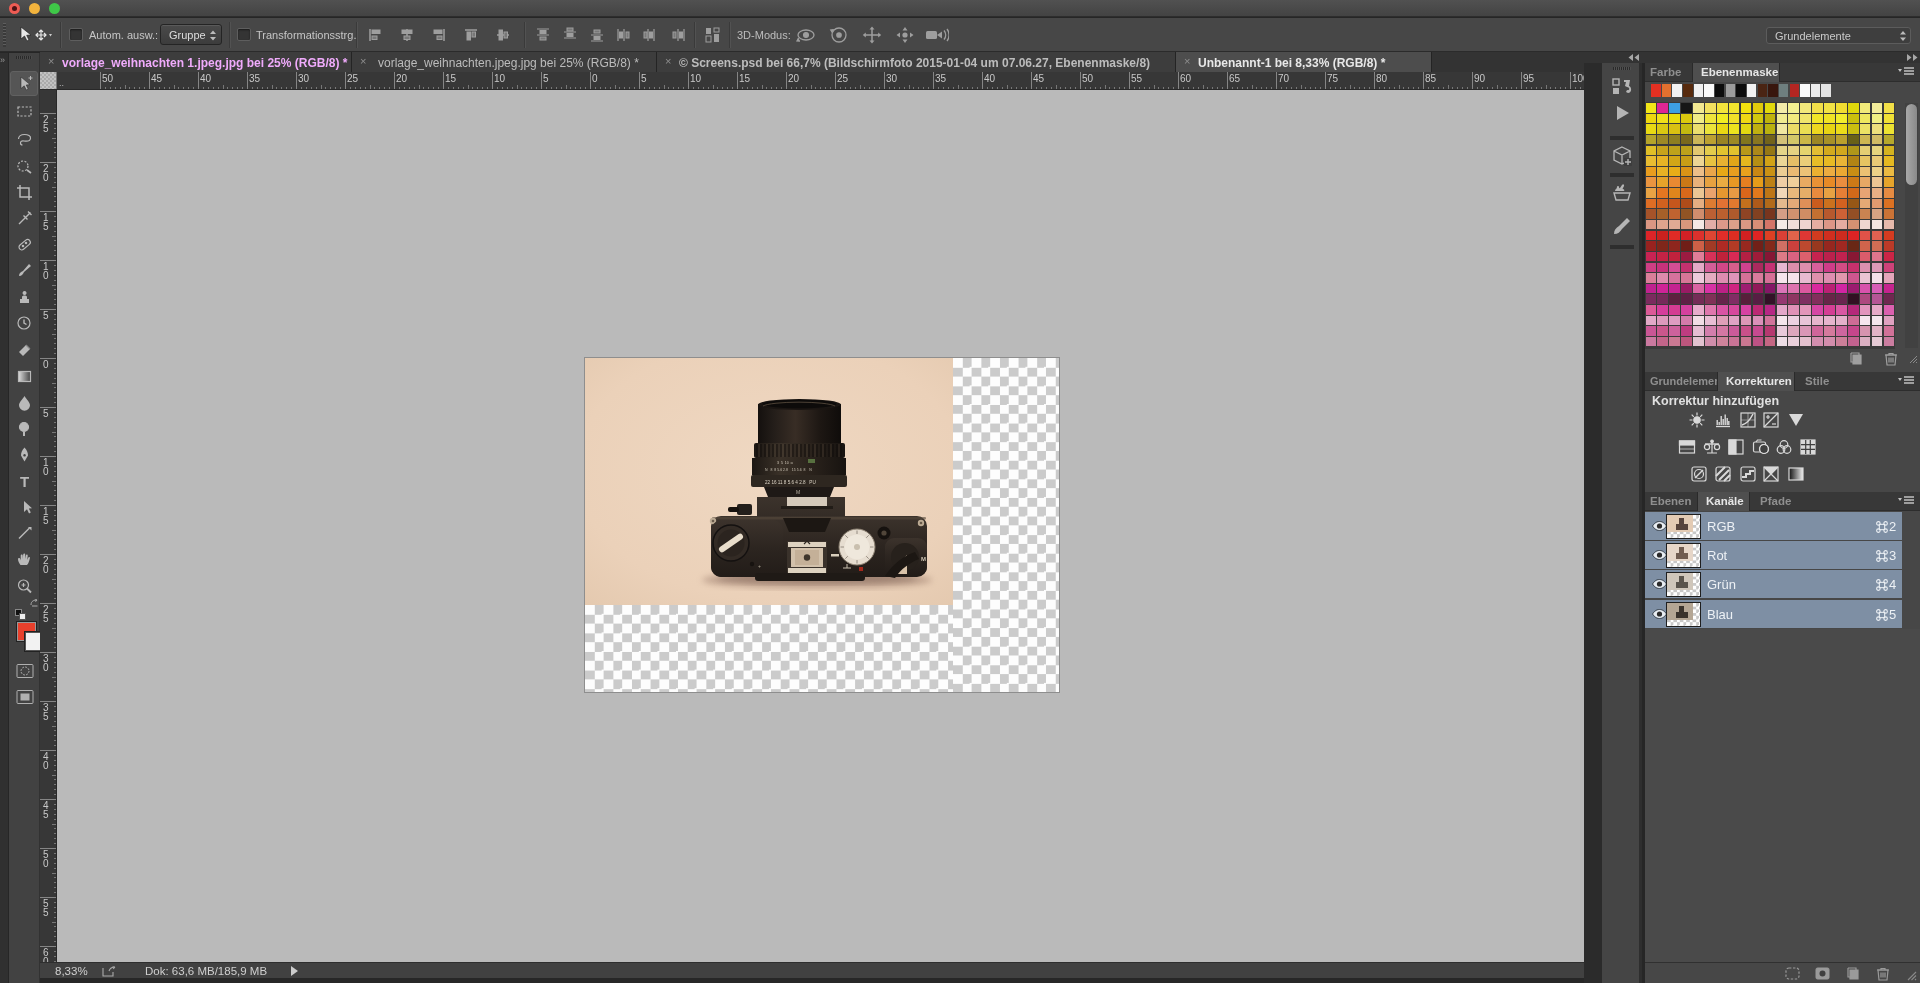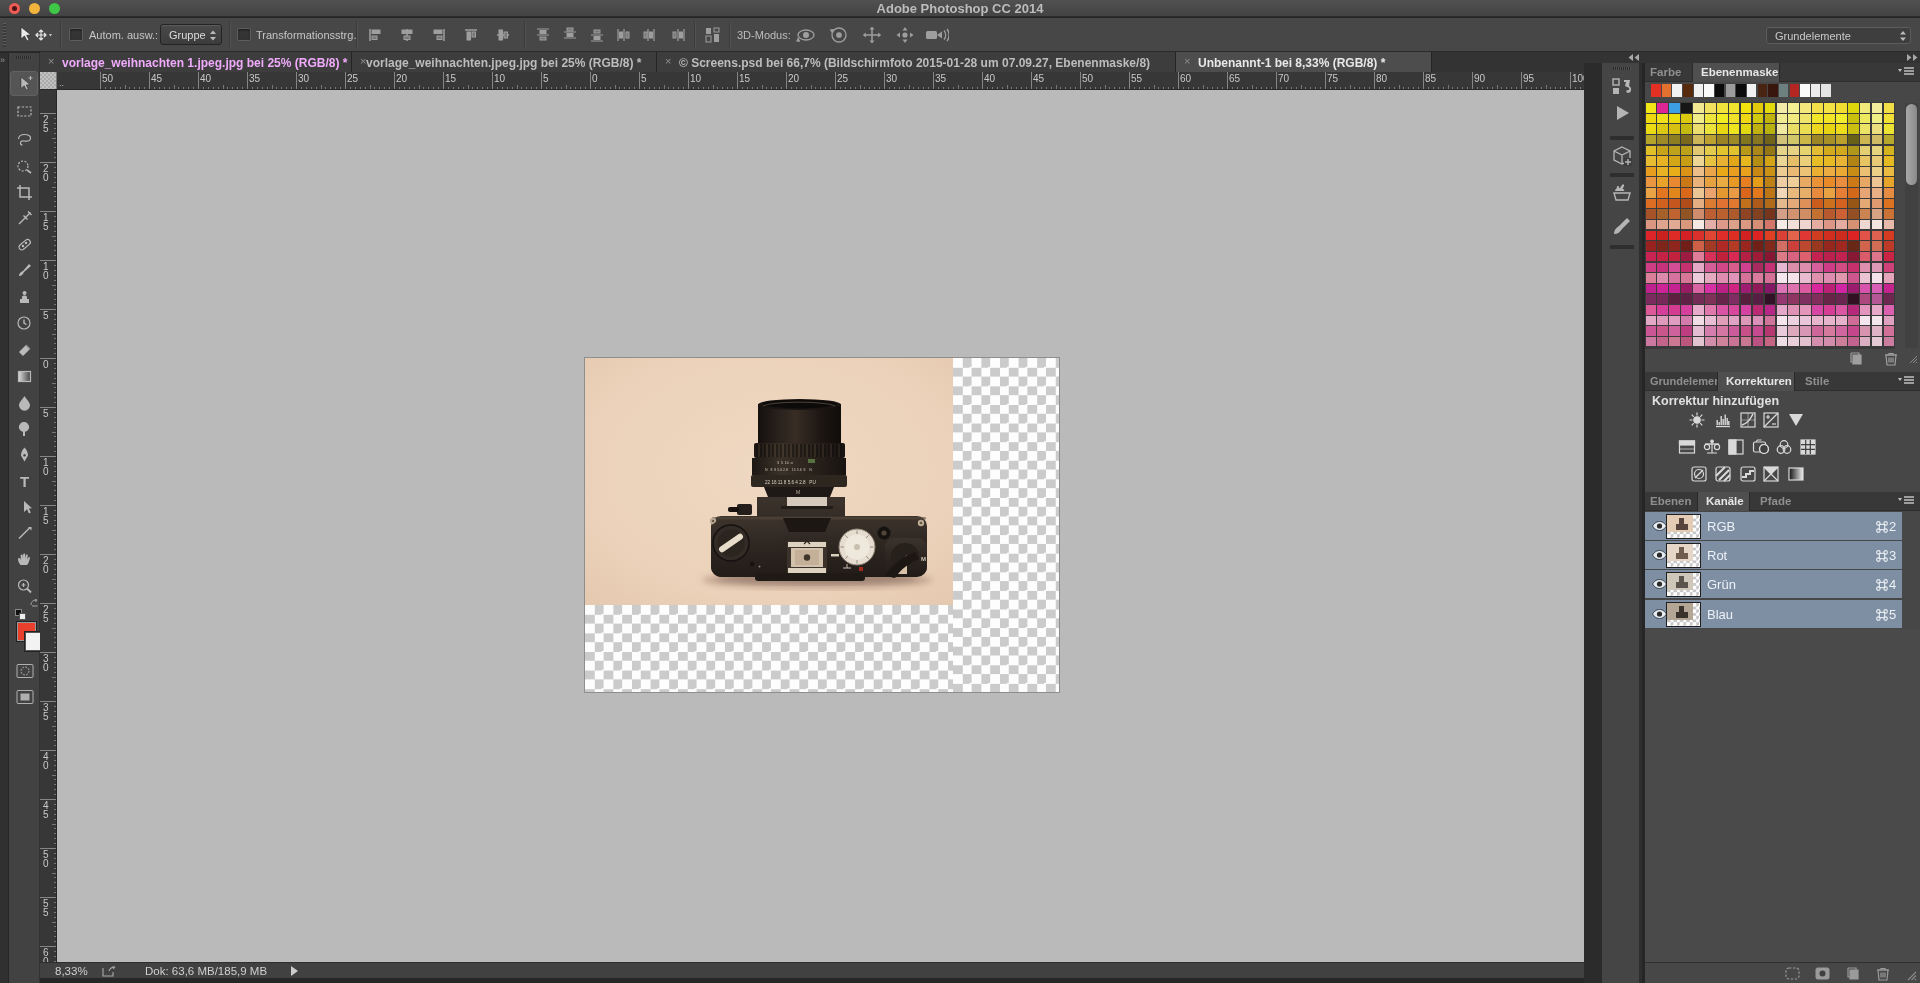--- a/index.html
+++ b/index.html
@@ -7,21 +7,20 @@
 .abs{position:absolute}
 .txt{white-space:nowrap}
 </style></head>
 <body>
 <div id="app">
     <div class="abs" style="left:0;top:0;width:1920px;height:17px;background:linear-gradient(#515151,#434343);border-bottom:1px solid #2d2d2d">
       <div class="abs" style="left:8.5px;top:3px;width:11px;height:11px;border-radius:50%;background:#ee5c54"></div>
       <div class="abs" style="left:11.5px;top:6px;width:5px;height:5px;border-radius:50%;background:#4a1215"></div>
       <div class="abs" style="left:28.5px;top:3px;width:11px;height:11px;border-radius:50%;background:#f2b33d"></div>
       <div class="abs" style="left:48.5px;top:3px;width:11px;height:11px;border-radius:50%;background:#3fc748"></div>
-      <div class="abs txt" style="left:0;right:0;top:1px;text-align:center;font-size:13px;font-weight:bold;color:#bcbcbc">Adobe Photoshop CC 2014</div>
     </div>
     <div class="abs" style="left:0;top:18px;width:1920px;height:34px;background:#474747;border-bottom:1px solid #2b2b2b">
       <div class="abs" style="left:3px;top:5px;width:3px;height:24px;background:repeating-linear-gradient(#5e5e5e 0 1px,#3a3a3a 1px 3px)"></div>
       <svg class="abs" style="left:18px;top:8px" width="34" height="18" viewBox="0 0 34 18">
 <path d="M3 1 L3 13 L6.5 10 L9 15 L11 14 L8.7 9.3 L13 9 Z" fill="#e8e8e8" stroke="#222" stroke-width="0.7"></path>
 <path d="M18 9 h10 M23 4 v10 M20 7 l-2 2 2 2 M26 7 l2 2 -2 2 M21 6 l2-2 2 2 M21 12 l2 2 2-2" stroke="#e8e8e8" stroke-width="1.2" fill="none"></path>
 <path d="M31 8 l3 0 -1.5 2.5 Z" fill="#ccc"></path>
       </svg>
       <div class="abs" style="left:60px;top:4px;width:1px;height:26px;background:#3a3a3a;box-shadow:1px 0 0 #525252"></div>
       <div class="abs" style="left:69px;top:10px;width:14px;height:13px;background:#343434;border:1px solid #5e5e5e;border-radius:2px;box-shadow:inset 0 1px 2px #1a1a1a"></div>
@@ -230,25 +229,25 @@
         <rect x="4.5" y="4.5" width="9" height="7" fill="#b0b0b0" stroke="none"></rect>
       </svg>
     </div>
     <div class="abs" style="left:40px;top:52px;width:1544px;height:20px;background:#333333">
       <div class="abs" style="left:0px;top:0;width:312px;height:20px;background:#3d3d3d;border-right:1px solid #242424">
         <span class="abs txt" style="left:8px;top:3px;font-size:11px;color:#8f8f8f">×</span>
         <span class="abs txt" style="left:22px;top:4px;font-size:12px;font-weight:bold;color:#f0abfc">vorlage_weihnachten 1.jpeg.jpg bei 25% (RGB/8) *</span>
       </div>
       <div class="abs" style="left:312px;top:0;width:305px;height:20px;background:#3d3d3d;border-right:1px solid #242424">
         <span class="abs txt" style="left:8px;top:3px;font-size:11px;color:#8f8f8f">×</span>
-        <span class="abs txt" style="left:14px;top:4px;font-size:12px;font-weight:bold;color:#bcbcbc">vorlage_weihnachten.jpeg.jpg bei 25% (RGB/8) *</span>
+        <span class="abs txt" style="left:26px;top:4px;font-size:12px;font-weight:normal;color:#bcbcbc">vorlage_weihnachten.jpeg.jpg bei 25% (RGB/8) *</span>
       </div>
       <div class="abs" style="left:617px;top:0;width:519px;height:20px;background:#3d3d3d;border-right:1px solid #242424">
         <span class="abs txt" style="left:8px;top:3px;font-size:11px;color:#8f8f8f">×</span>
-        <span class="abs txt" style="left:22px;top:4px;font-size:12px;font-weight:bold;color:#bcbcbc">© Screens.psd bei 66,7% (Bildschirmfoto 2015-01-28 um 07.09.27, Ebenenmaske/8)</span>
+        <span class="abs txt" style="left:22px;top:4px;font-size:12px;font-weight:bold;color:#bcbcbc">© Screens.psd bei 66,7% (Bildschirmfoto 2015-01-04 um 07.06.27, Ebenenmaske/8)</span>
       </div>
       <div class="abs" style="left:1136px;top:0;width:256px;height:20px;background:#4d4d4d;border-right:1px solid #242424">
         <span class="abs txt" style="left:8px;top:3px;font-size:11px;color:#8f8f8f">×</span>
         <span class="abs txt" style="left:22px;top:4px;font-size:12px;font-weight:bold;color:#e8e8e8">Unbenannt-1 bei 8,33% (RGB/8) *</span>
       </div>
     </div>
     <div class="abs" style="left:40px;top:72px;width:1544px;height:18px;background:#373737;border-bottom:1px solid #282828;overflow:hidden">
       <div class="abs" style="left:0;top:0;width:17px;height:18px;background:#b6b6b6;border-right:1px solid #777;background-image:conic-gradient(#aaa 90deg,#c2c2c2 90deg 180deg,#aaa 180deg 270deg,#c2c2c2 270deg);background-size:4px 4px"></div>
       <div class="abs txt" style="left:19px;top:6px;font-size:9px;color:#bbb">..</div>
       <div class="abs" style="left:60.0px;top:0;width:1px;height:18px;background:#858585"></div>

